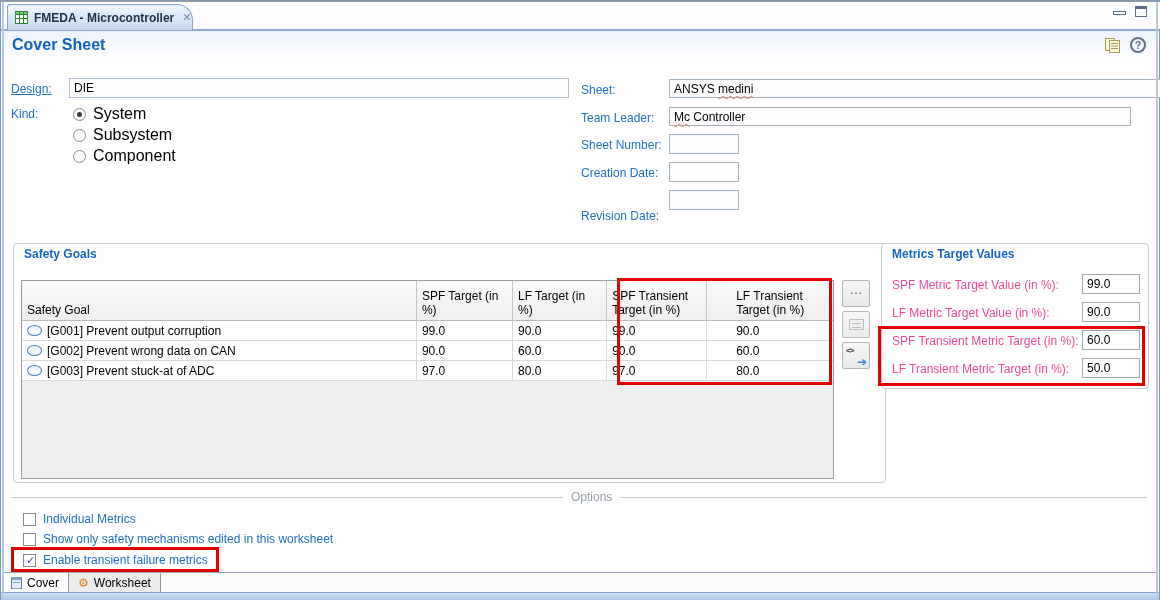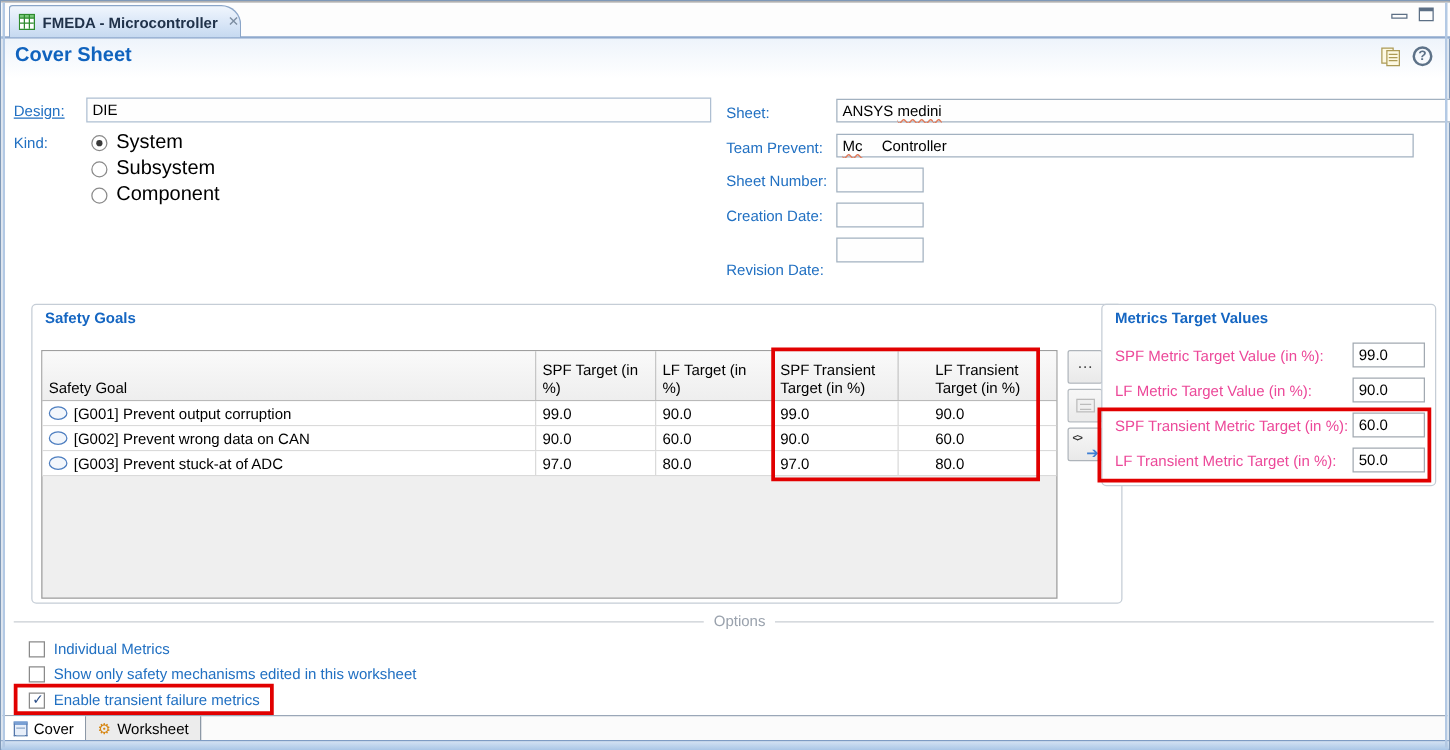--- a/index.html
+++ b/index.html
@@ -128,33 +128,33 @@
     <span class="rlabel">Subsystem</span>
   </div>
   <div class="radio-row" style="left:72px; top:146px;">
     <span class="radio"></span>
     <span class="rlabel">Component</span>
   </div>
 
   <div class="flabel" style="left:580px; top:82px;">Sheet:</div>
   <div class="tfield" style="left:668px; top:78px; width:550px; height:19px;"><span>ANSYS </span><span class="squig">medini</span></div>
 
-  <div class="flabel" style="left:580px; top:110px;">Team Prevent:</div>
-  <div class="tfield" style="left:668px; top:106px; width:462px; height:19px;gap:12px;"><span class="squig">Mc</span><span> Controller</span></div>
+  <div class="flabel" style="left:580px; top:110px;">Team Leader:</div>
+  <div class="tfield" style="left:668px; top:106px; width:462px; height:19px;"><span class="squig">Mc</span><span> Controller</span></div>
 
   <div class="flabel" style="left:580px; top:137px;">Sheet Number:</div>
   <div class="tfield" style="left:668px; top:133px; width:70px; height:20px;"></div>
 
   <div class="flabel" style="left:580px; top:165px;">Creation Date:</div>
   <div class="tfield" style="left:668px; top:161px; width:70px; height:20px;"></div>
 
   <div class="flabel" style="left:580px; top:193px;margin-top:15px;">Revision Date:</div>
   <div class="tfield" style="left:668px; top:189px; width:70px; height:20px;"></div>
 
-  <div class="group" style="left:24px; top:242px; width:873px; height:240px;">
+  <div class="group" style="left:12px; top:242px; width:873px; height:240px;">
     <div class="group-title">Safety Goals</div>
 
     <div id="sg-table">
       <div class="thead">
         <div class="th c0">Safety Goal</div>
         <div class="th c1">SPF Target (in %)</div>
         <div class="th c2">LF Target (in %)</div>
         <div class="th c3">SPF Transient Target (in %)</div>
         <div class="th c4">LF Transient Target (in %)</div>
       </div>

